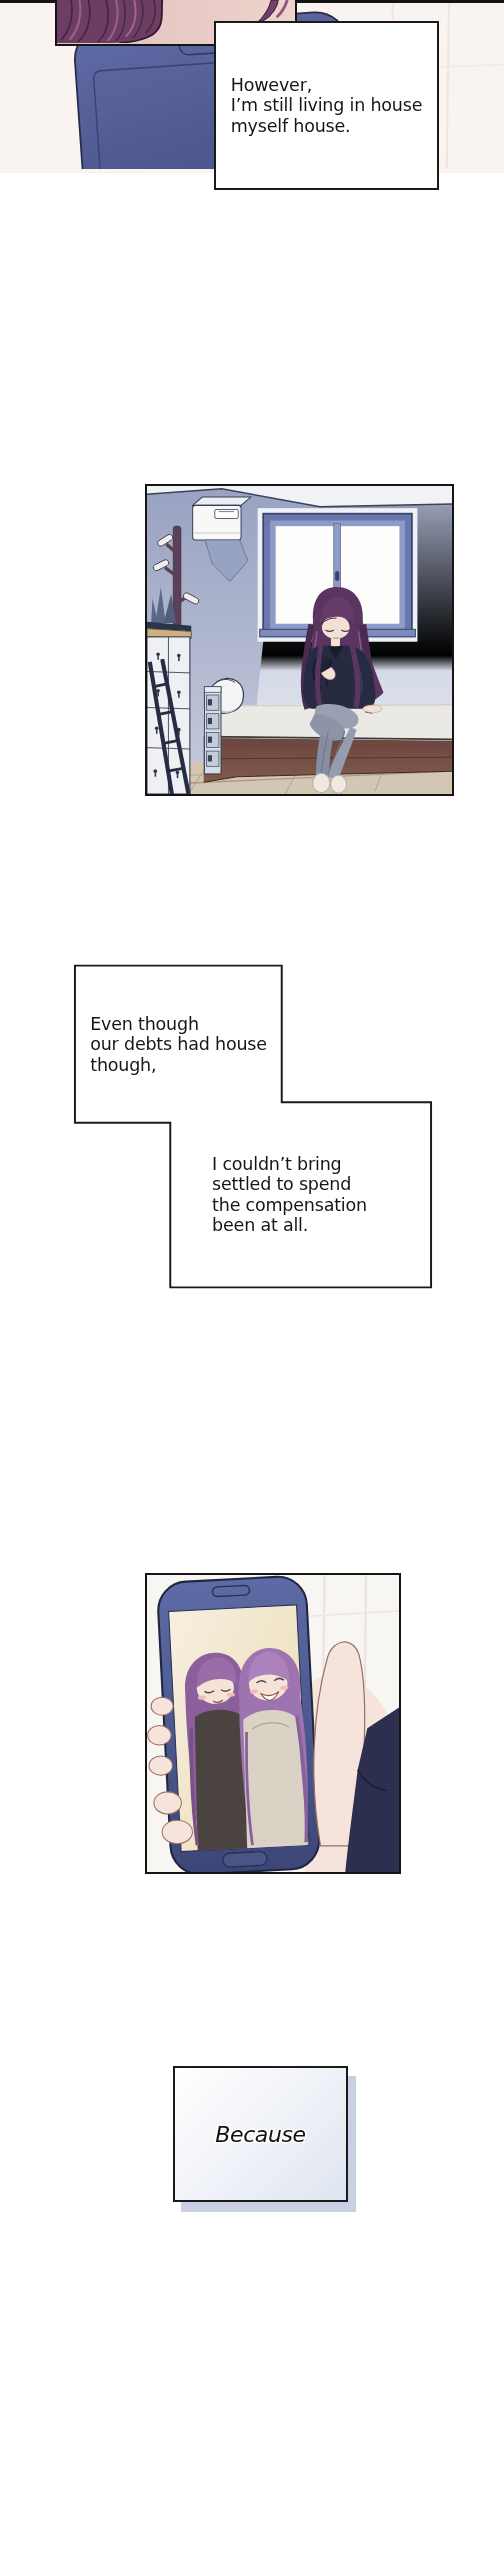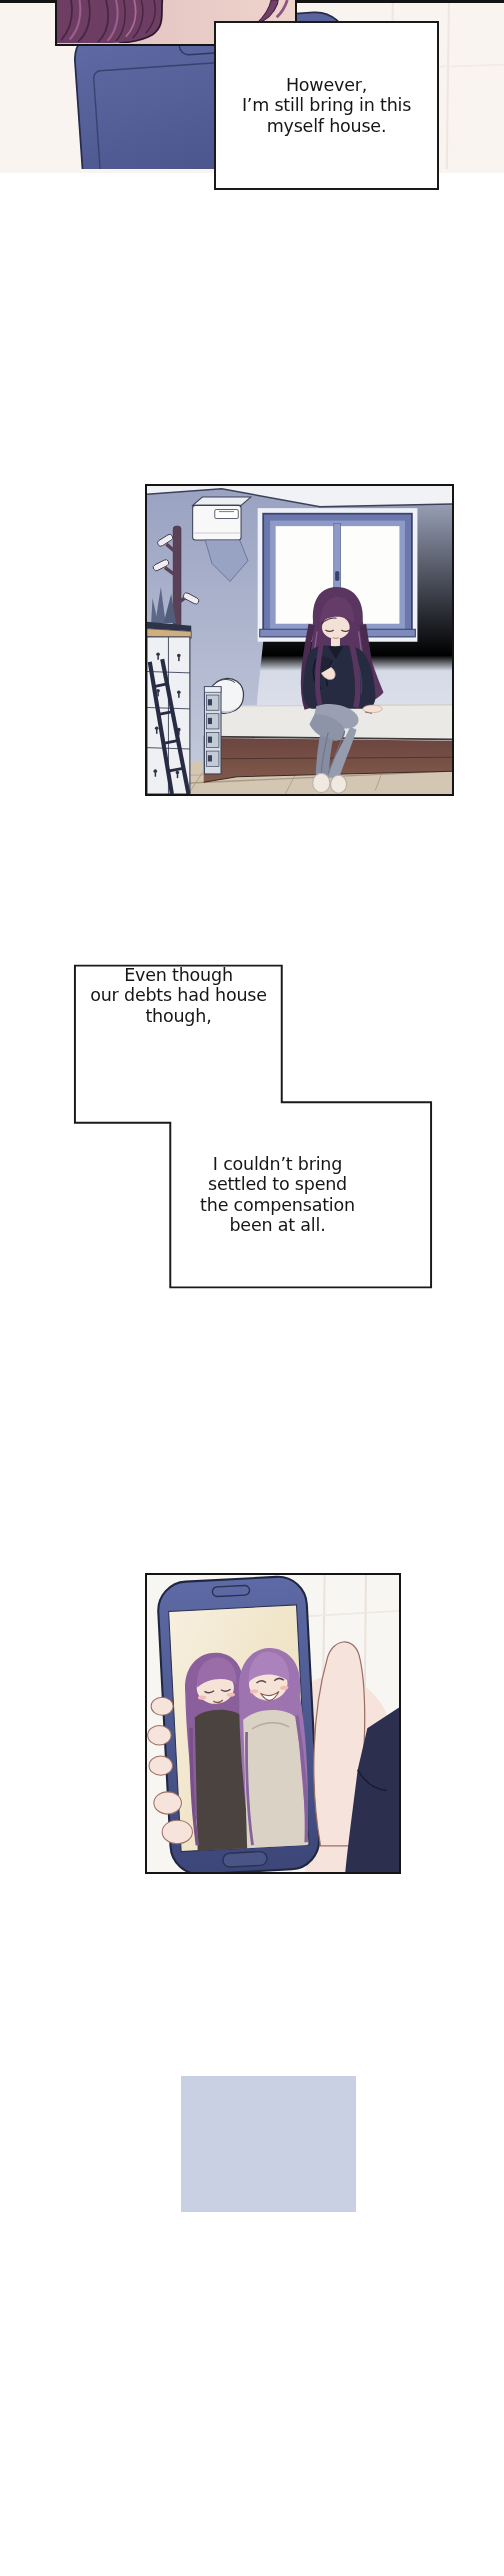--- a/index.html
+++ b/index.html
@@ -15,25 +15,25 @@
   #room-panel{left:145px;top:484px;width:309px;height:312px;z-index:1;}
   #photo-panel{left:145px;top:1573px;width:256px;height:301px;z-index:1;}
   #bottom-panel{left:0;top:2406px;width:505px;height:170px;border:none;border-top:3.5px solid #141414;background:#faf4f1;z-index:1;overflow:hidden;}
   
   .speechbox{
     position:absolute;background:#ffffff;border:2.1px solid #1a1a1a;box-sizing:border-box;
     display:flex;flex-direction:column;align-items:center;justify-content:center;
     z-index:3;color:#161616;
   }
   #speech-box-1{left:214px;top:21px;width:225px;height:169px;}
-  .speech-text{font-size:17.5px;line-height:1.17;text-align:center;letter-spacing:-0.2px;}
+  .speech-text{font-size:17.5px;line-height:1.17;letter-spacing:-0.2px;}
   .speech-line{display:block;white-space:nowrap;}
   #lshape-svg{left:70px;top:960px;z-index:2;}
-  #speech-text-2{left:75px;top:917px;width:207px;height:157px;z-index:3;position:absolute;display:flex;align-items:center;justify-content:center;color:#161616;}
-  #speech-text-3{left:170px;top:1102px;width:215px;height:185px;z-index:3;position:absolute;display:flex;align-items:center;justify-content:center;color:#161616;}
+  #speech-text-2{left:75px;top:966px;width:207px;height:157px;z-index:3;position:absolute;display:flex;align-items:center;justify-content:center;color:#161616;}
+  #speech-text-3{left:170px;top:1102px;width:215px;height:185px;z-index:3;position:absolute;display:flex;align-items:center;justify-content:center;color:#161616;padding-left:12px;}
   
   #because-shadow{left:181px;top:2076px;width:175px;height:136px;background:#c9d0e3;z-index:2;position:absolute;}
   #because-box{
     left:173px;top:2066px;width:175px;height:136px;z-index:3;
     background:linear-gradient(135deg,#ffffff 0%,#f3f5f9 40%,#e7ecf4 75%,#dfe5f0 100%);
   }
   #because-text{
     font-size:22px;font-style:italic;letter-spacing:-0.4px;color:#111;
     text-shadow:-1.4px -1.4px 0 #fff,1.4px -1.4px 0 #fff,-1.4px 1.4px 0 #fff,1.4px 1.4px 0 #fff,0 0 3.5px #fff;
   }
@@ -58,21 +58,21 @@
       <path d="M84,0 C90,23 84,46 72,59" stroke="#9a5f8d" stroke-width="3" fill="none"></path>
       <path d="M110,0 C115,21 110,40 98,53" stroke="#a96b94" stroke-width="2.5" fill="none"></path>
       <path d="M305,0 C302,14 294,25 284,34 C298,30 309,19 314,6 L315,0 Z" fill="#73406b" stroke="#3a1f38" stroke-width="1.5"></path>
       <path d="M328,0 C325,10 320,18 313,25" stroke="#8d5584" stroke-width="4" fill="none"></path>
     </svg>
   </div>
 
   <div id="speech-box-1" class="speechbox">
     <div class="speech-text">
       <span class="speech-line">However,</span>
-      <span class="speech-line">I’m still bring in this</span>
+      <span class="speech-line">I’m still living in house</span>
       <span class="speech-line">myself house.</span>
     </div>
   </div>
 
   <div id="room-panel" class="panel">
     <svg width="305" height="308" viewBox="0 0 441 445" preserveAspectRatio="none">
       <defs>
         <linearGradient id="wallg" x1="0" y1="0" x2="0" y2="1">
           <stop offset="0" stop-color="#a9b1cb"></stop>
             <stop offset="0.55" stop-color="#d5daе7"></stop>
@@ -304,20 +304,23 @@
       <ellipse cx="44" cy="372" rx="22" ry="17" fill="#f6e4dc" stroke="#9a6f64" stroke-width="1.5"></ellipse>
 
       <path d="M252,392 C236,300 240,198 262,120 C270,92 300,88 308,116 C320,162 318,262 304,392 Z" fill="#f6e4dc" stroke="#9a6f64" stroke-width="1.8"></path>
 
       <path d="M320,222 L366,192 L366,430 L288,430 C292,390 300,330 306,282 Z" fill="#2c2f4e"></path>
       <path d="M306,282 C316,300 330,310 348,312" stroke="#191b33" stroke-width="2" fill="none"></path>
     </svg>
   </div>
 
   <div id="because-shadow"></div>
+  <div id="because-box" class="speechbox">
+    <span id="because-text">Because</span>
+  </div>
 
   <div id="bottom-panel">
     <svg width="505" height="166" viewBox="0 0 720 237" preserveAspectRatio="none">
       <defs>
         <linearGradient id="bphone" x1="0" y1="0" x2="0.3" y2="1">
           <stop offset="0" stop-color="#60 "></stop>
           <stop offset="0" stop-color="#606ca6"></stop>
             <stop offset="1" stop-color="#474f86"></stop>
         </linearGradient>
       </defs>

